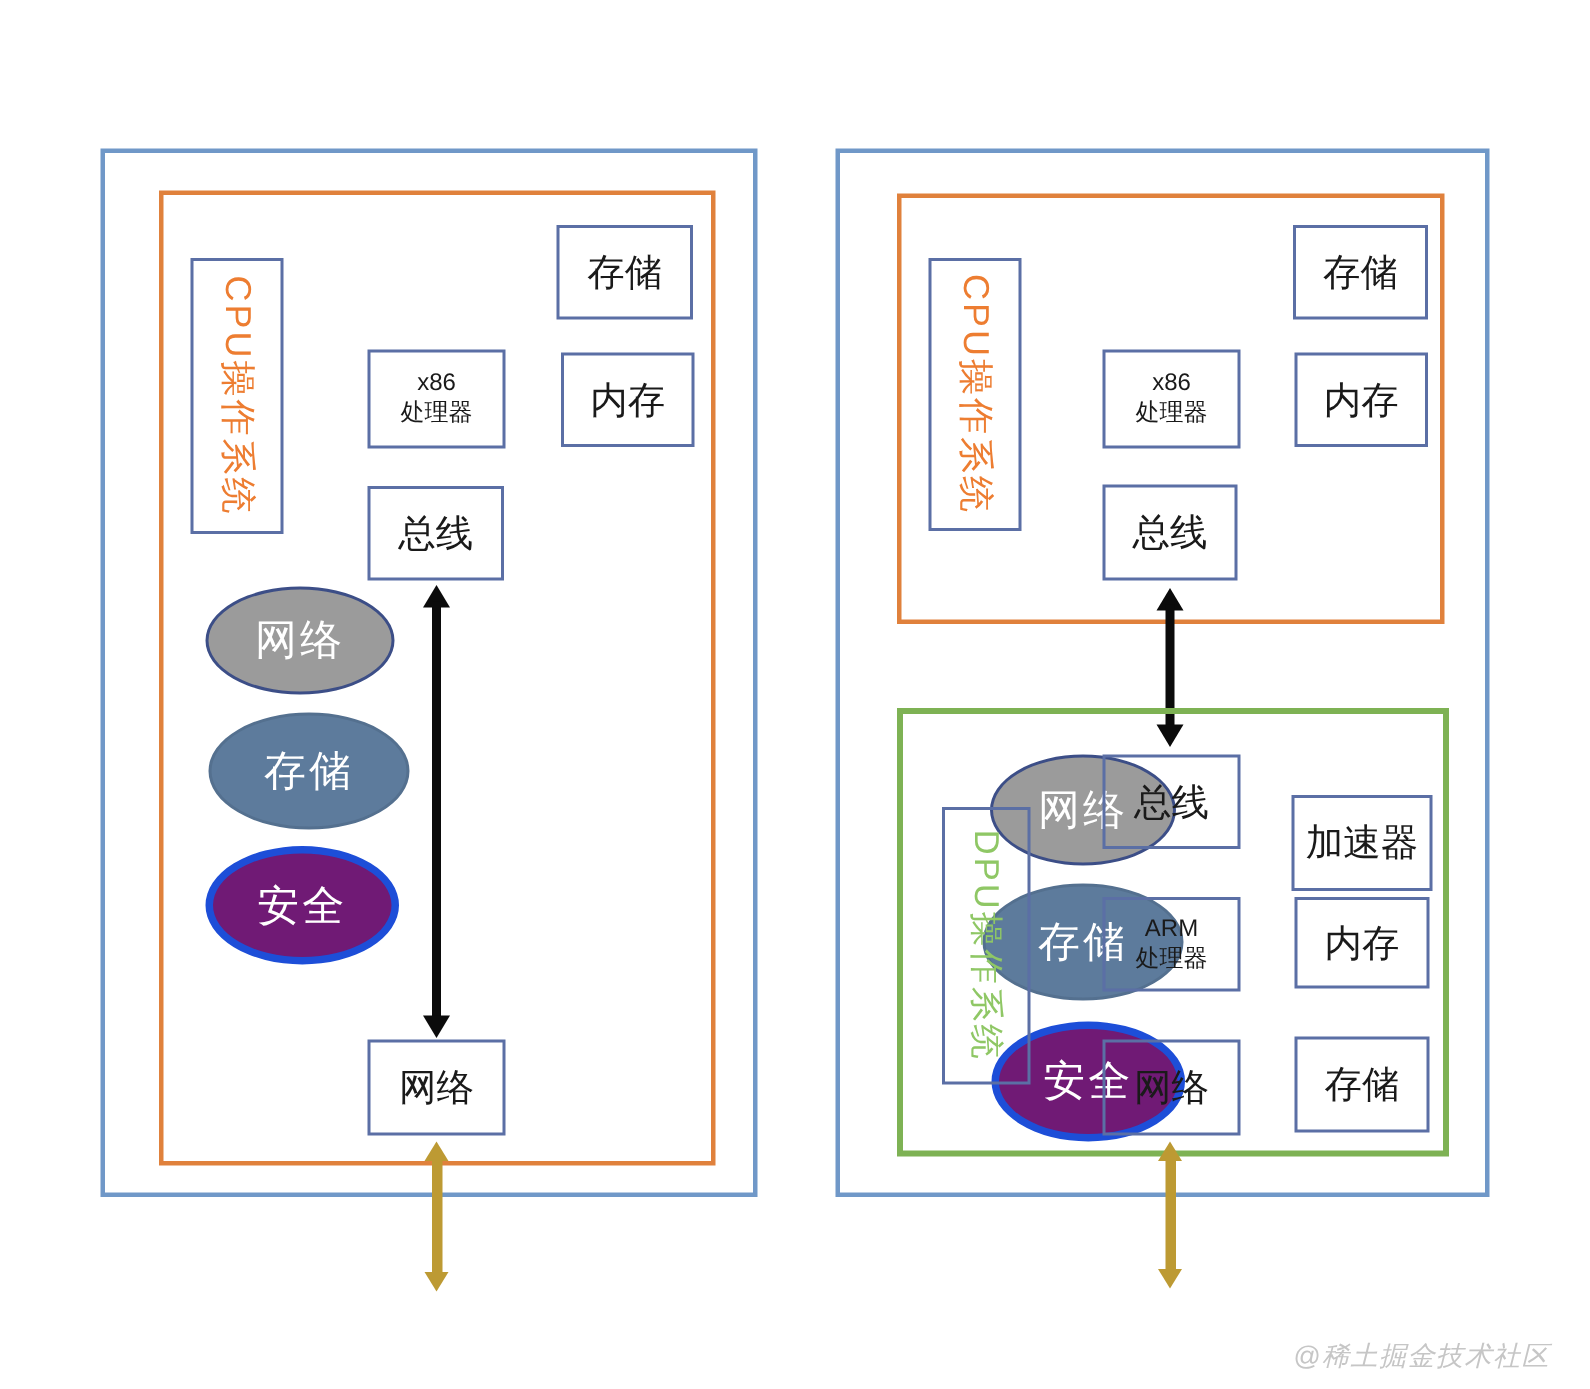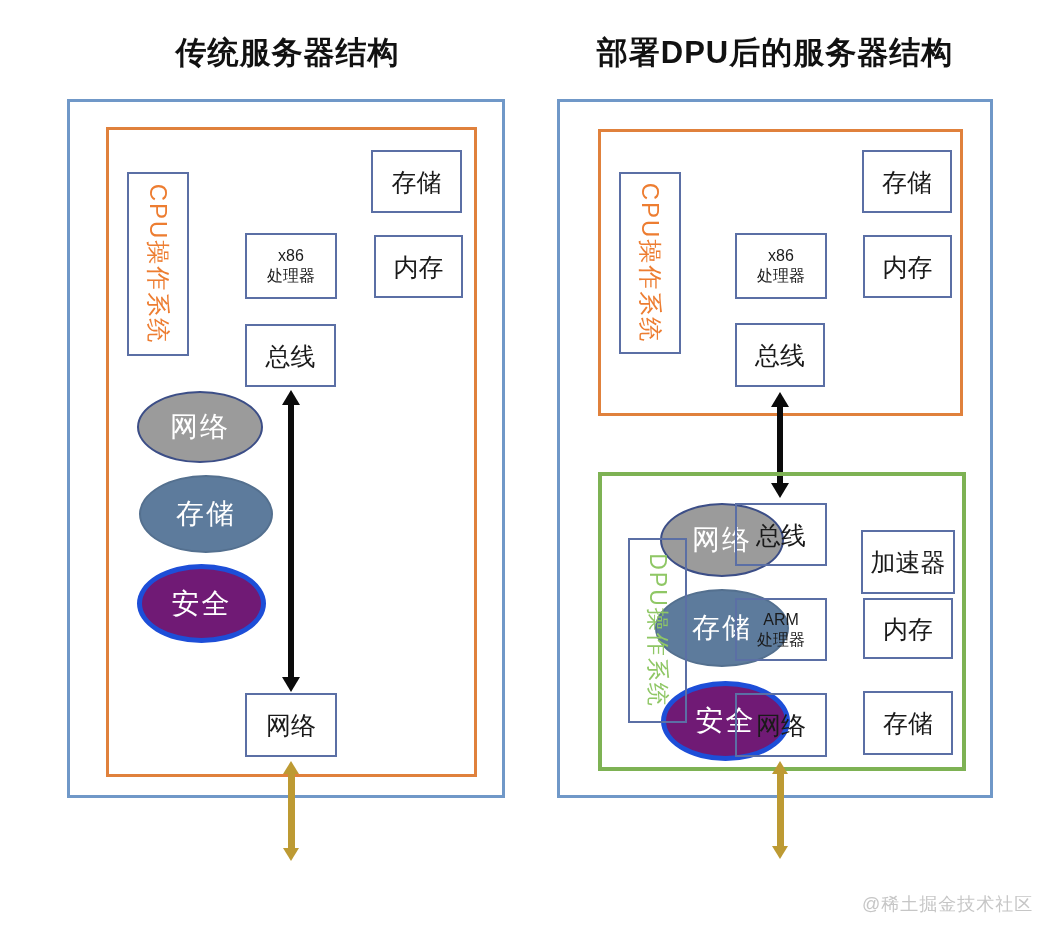--- a/index.html
+++ b/index.html
@@ -54,21 +54,20 @@
   .dbl-arrow.gold .shaft { background:#BD9A33; width:7px; left:6.5px; }
   .dbl-arrow.gold .head-up { border-bottom-color:#BD9A33; border-left-width:8px; border-right-width:8px; left:2px; border-bottom-width:13px;}
   .dbl-arrow.gold .head-down { border-top-color:#BD9A33; border-left-width:8px; border-right-width:8px; left:2px; border-top-width:13px;}
   .watermark { position:absolute; color:#C6C6C6; font-size:18px; letter-spacing:1px; }
 </style>
 </head>
 <body>
 
 <div class="canvas">
 
-  <div class="title" style="left:67px; top:32px; width:441px;">传统服务器结构</div>
 
   <div class="frame-blue" style="left:67px; top:99px; width:432px; height:693px;"></div>
 
   <div class="frame-orange" style="left:106px; top:127px; width:365px; height:644px;"></div>
 
   <div class="vlabel cpu" style="left:127px; top:172px; width:58px; height:180px;">
     <span>CPU操作系统</span>
   </div>
 
   <div class="box" style="left:371px; top:150px; width:87px; height:59px;">
@@ -109,21 +108,20 @@
       <div class="shaft"></div>
       <div class="head-down"></div>
   </div>
 
   <div class="dbl-arrow gold" style="left:281px; top:761px; height:100px;">
     <div class="head-up"></div>
       <div class="shaft"></div>
       <div class="head-down"></div>
   </div>
 
-  <div class="title" style="left:557px; top:32px; width:436px;">部署DPU后的服务器结构</div>
 
   <div class="frame-blue" style="left:557px; top:99px; width:430px; height:693px;"></div>
 
   <div class="frame-orange" style="left:598px; top:129px; width:359px; height:281px;"></div>
 
   <div class="vlabel cpu" style="left:619px; top:172px; width:58px; height:178px;">
     <span>CPU操作系统</span>
   </div>
 
   <div class="box" style="left:862px; top:150px; width:86px; height:59px;">
@@ -191,15 +189,15 @@
   <div class="box" style="left:863px; top:691px; width:86px; height:60px;">
     <span>存储</span>
   </div>
 
   <div class="dbl-arrow gold" style="left:770px; top:761px; height:98px;">
     <div class="head-up"></div>
       <div class="shaft"></div>
       <div class="head-down"></div>
   </div>
 
-  <div class="watermark" style="left:862px; top:892px;">@稀土掘金技术社区</div>
+  <div class="watermark" style="left:862px; top:892px;font-style:italic;">@稀土掘金技术社区</div>
 
 </div>
 
 </body></html>

